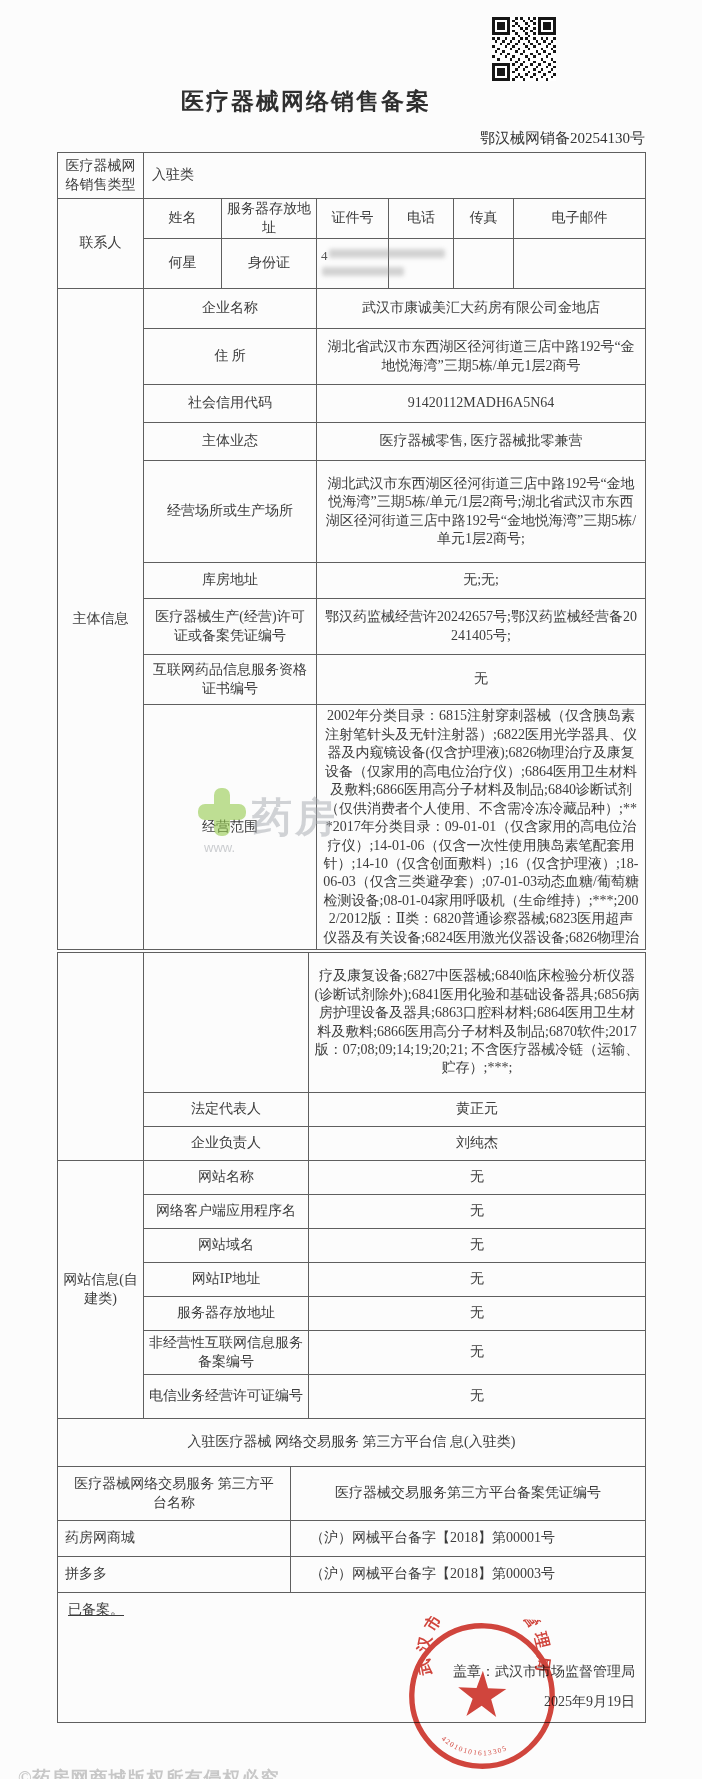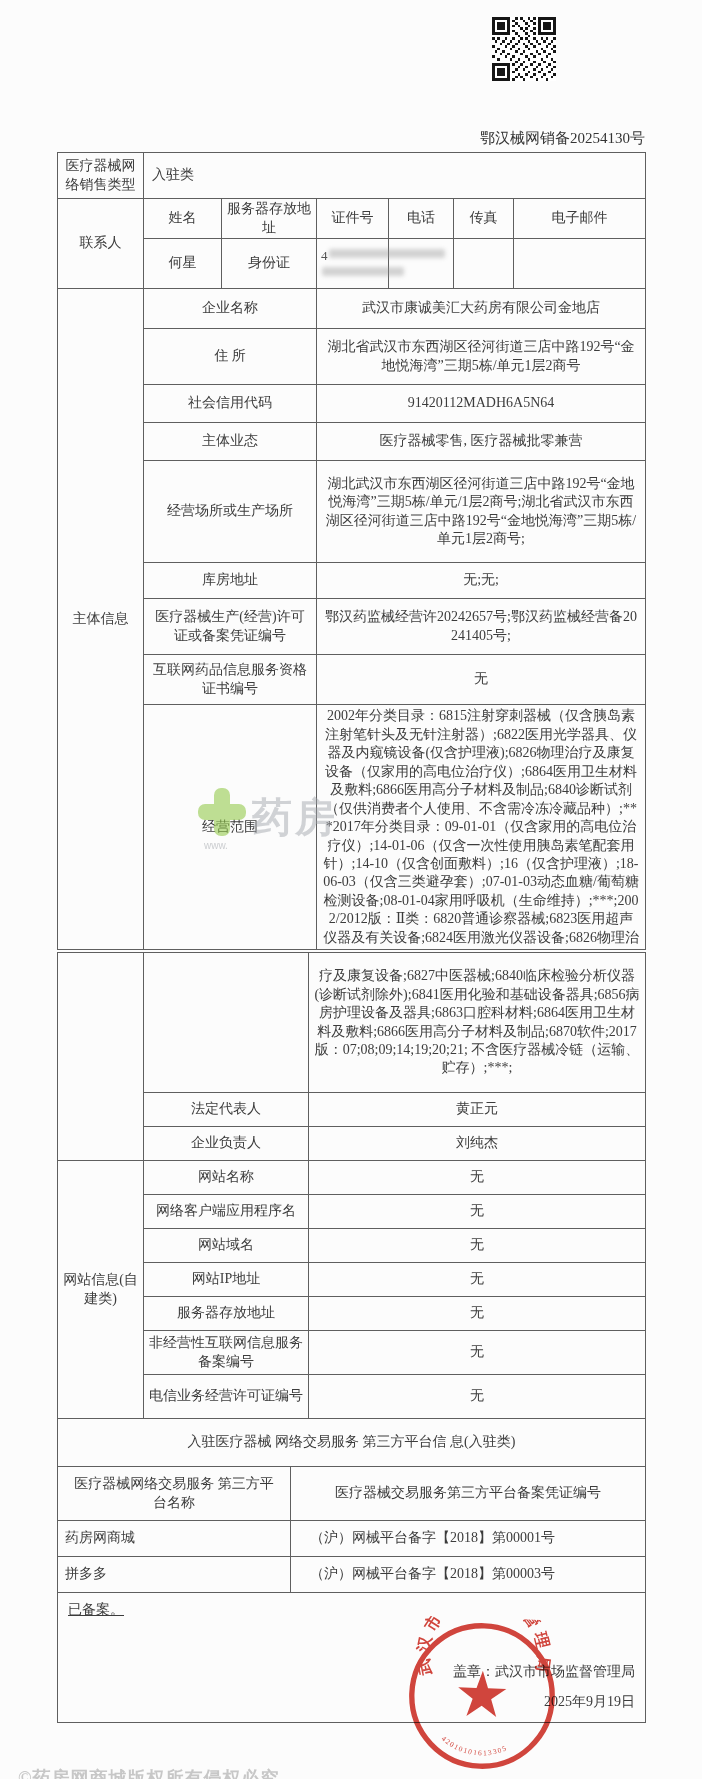--- a/index.html
+++ b/index.html
@@ -31,21 +31,21 @@
   .result-status{position:absolute;left:10px;top:8px;font-size:14px;text-decoration:underline;}
   .seal-line{position:absolute;right:10px;bottom:40px;font-size:14px;color:#3c3c3c;}
   .result-date{position:absolute;right:10px;bottom:10px;font-size:14px;color:#3c3c3c;}
   .stamp{left:404px;top:1618px;width:156px;height:156px;z-index:4;opacity:.9;
          mix-blend-mode:multiply;transform:rotate(2deg);}
   .wm-cross{left:196px;top:786px;width:52px;height:52px;z-index:3;opacity:.55;}
   .wm-cross .bar-v{position:absolute;left:18px;top:2px;width:16px;height:48px;background:#8cc63f;border-radius:7px;}
   .wm-cross .bar-h{position:absolute;left:2px;top:18px;width:48px;height:16px;background:#8cc63f;border-radius:7px;}
   .wm-brand{left:252px;top:790px;font-size:40px;font-weight:700;color:rgba(155,160,166,.45);
             z-index:3;letter-spacing:3px;font-family:"Liberation Sans",sans-serif;}
-  .wm-www{left:204px;top:840px;font-size:10px;color:rgba(170,174,178,.6);z-index:3;
+  .wm-www{left:204px;top:840px;font-size:13px;color:rgba(170,174,178,.6);z-index:3;
           font-family:"Liberation Sans",sans-serif;}
   .wm-copyright{left:18px;top:1742px;font-size:18px;color:rgba(185,185,185,.8);z-index:1;
                 letter-spacing:1px;font-weight:700;margin-top:24px;}
 </style>
 </head>
 <body>
 
 <div class="page">
 
   <svg class="abs qr" viewBox="0 0 25 25" shape-rendering="crispEdges">
@@ -61,20 +61,21 @@
         <rect x="1" y="19" width="5" height="5"></rect>
     </g>
     <g fill="#161616">
       <rect x="2" y="2" width="3" height="3"></rect>
         <rect x="20" y="2" width="3" height="3"></rect>
         <rect x="2" y="20" width="3" height="3"></rect>
       <path d="M9 0h1v1H9zM11 0h1v1h-1zM14 0h1v1h-1zM16 0h1v1h-1zM8 1h1v1H8zM12 1h1v1h-1zM15 1h1v1h-1zM9 2h1v1H9zM13 2h1v1h-1zM16 2h1v1h-1zM8 3h1v1H8zM10 3h1v1h-1zM14 3h1v1h-1zM11 4h1v1h-1zM13 4h1v1h-1zM16 4h1v1h-1zM8 5h1v1H8zM12 5h1v1h-1zM15 5h1v1h-1zM9 6h1v1H9zM13 6h1v1h-1zM16 6h1v1h-1zM10 7h1v1h-1zM14 7h1v1h-1zM0 8h1v1H0zM2 8h1v1H2zM5 8h1v1H5zM8 8h1v1H8zM11 8h1v1h-1zM13 8h1v1h-1zM16 8h1v1h-1zM19 8h1v1h-1zM21 8h1v1h-1zM24 8h1v1h-1zM1 9h1v1H1zM4 9h1v1H4zM7 9h1v1H7zM10 9h1v1h-1zM14 9h1v1h-1zM17 9h1v1h-1zM20 9h1v1h-1zM23 9h1v1h-1zM3 10h1v1H3zM6 10h1v1H6zM9 10h1v1H9zM12 10h1v1h-1zM15 10h1v1h-1zM18 10h1v1h-1zM22 10h1v1h-1zM0 11h1v1H0zM5 11h1v1H5zM8 11h1v1H8zM13 11h1v1h-1zM16 11h1v1h-1zM21 11h1v1h-1zM24 11h1v1h-1zM2 12h1v1H2zM7 12h1v1H7zM10 12h1v1h-1zM14 12h1v1h-1zM19 12h1v1h-1zM23 12h1v1h-1zM1 13h1v1H1zM4 13h1v1H4zM9 13h1v1H9zM12 13h1v1h-1zM17 13h1v1h-1zM20 13h1v1h-1zM24 13h1v1h-1zM3 14h1v1H3zM6 14h1v1H6zM11 14h1v1h-1zM15 14h1v1h-1zM18 14h1v1h-1zM22 14h1v1h-1zM0 15h1v1H0zM5 15h1v1H5zM8 15h1v1H8zM13 15h1v1h-1zM16 15h1v1h-1zM21 15h1v1h-1zM2 16h1v1H2zM7 16h1v1H7zM10 16h1v1h-1zM14 16h1v1h-1zM19 16h1v1h-1zM23 16h1v1h-1zM9 17h1v1H9zM12 17h1v1h-1zM16 17h1v1h-1zM20 17h1v1h-1zM24 17h1v1h-1zM8 18h1v1H8zM11 18h1v1h-1zM15 18h1v1h-1zM18 18h1v1h-1zM22 18h1v1h-1zM10 19h1v1h-1zM13 19h1v1h-1zM17 19h1v1h-1zM21 19h1v1h-1zM24 19h1v1h-1zM9 20h1v1H9zM12 20h1v1h-1zM16 20h1v1h-1zM19 20h1v1h-1zM23 20h1v1h-1zM8 21h1v1H8zM14 21h1v1h-1zM18 21h1v1h-1zM22 21h1v1h-1zM10 22h1v1h-1zM13 22h1v1h-1zM16 22h1v1h-1zM20 22h1v1h-1zM24 22h1v1h-1zM9 23h1v1H9zM11 23h1v1h-1zM15 23h1v1h-1zM19 23h1v1h-1zM23 23h1v1h-1zM8 24h1v1H8zM12 24h1v1h-1zM17 24h1v1h-1zM21 24h1v1h-1z"></path>
     </g>
   </svg>
 
+  <div class="abs doc-title">医疗器械网络销售备案</div>
   <div class="abs doc-number">鄂汉械网销备20254130号</div>
 
   <table class="abs t1">
     <colgroup>
       <col style="width:86px">
         <col style="width:78px">
         <col style="width:95px">
       <col style="width:72px">
         <col style="width:65px">
         <col style="width:60px">

